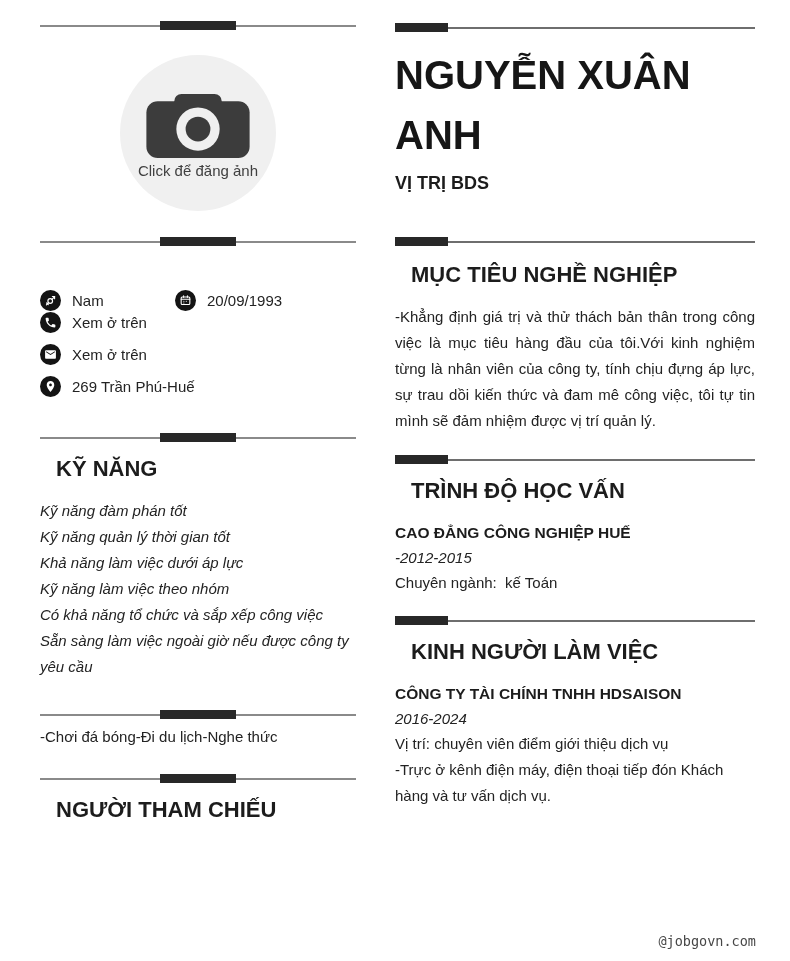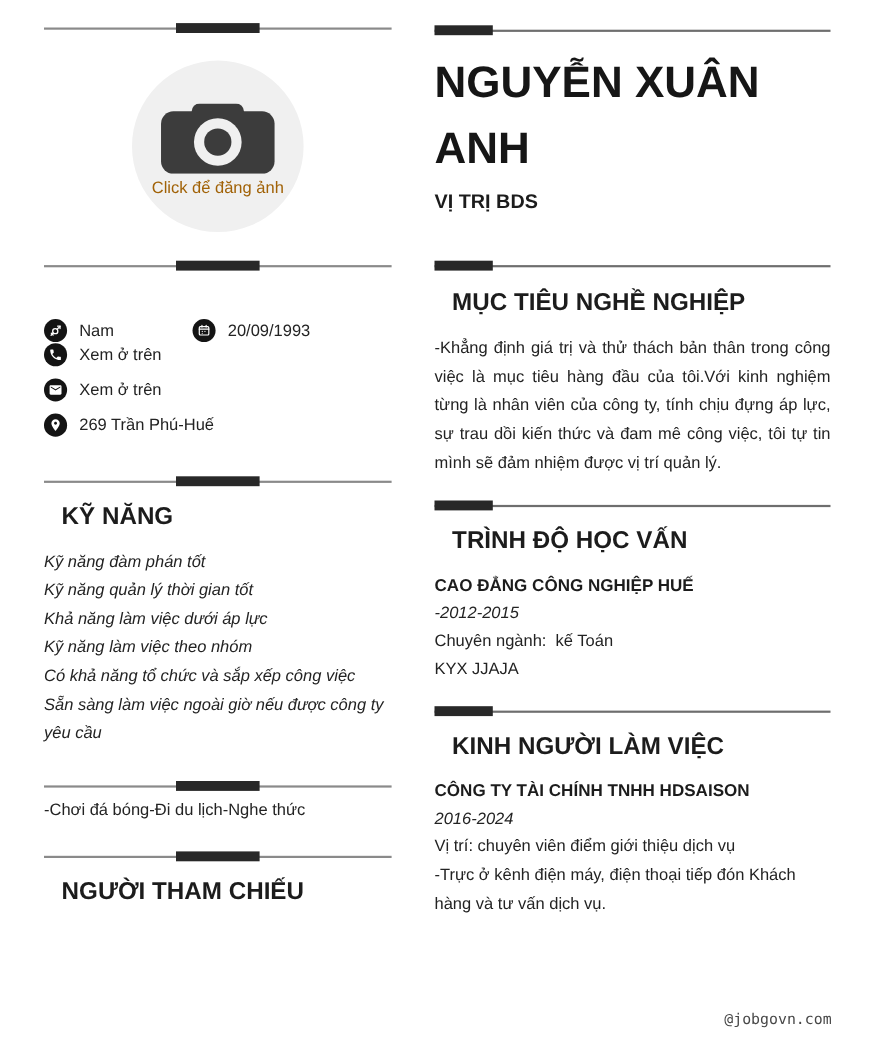--- a/index.html
+++ b/index.html
@@ -21,21 +21,21 @@
   .divider.edge .line { background:#6e6e6e; height:2px; }
 
   
   .divider.l1 { margin-top:21px; }
   .photo { margin-top:25px; display:flex; justify-content:center; cursor:pointer; }
   .photo-circle {
     width:156px; height:156px; border-radius:50%; background:#f0f0f0;
     display:flex; flex-direction:column; align-items:center; justify-content:center;
   }
   .photo-circle svg { display:block; margin-top:6px; }
-  .photo-label { font-size:15px; color:#a16207; margin-top:4px; }
+  .photo-label { font-size:15px; color:#404040; margin-top:4px; }
   .divider.l2 { margin-top:26px; }
   .info { margin-top:28px; }
   .info-row { display:flex; align-items:center; height:32px; }
   .info-pair { display:flex; align-items:center;margin-top:20px; }
   .info-pair.first { width:135px; }
   .badge {
     width:21px; height:21px; border-radius:50%; background:#141414; flex:none;
     display:flex; align-items:center; justify-content:center; margin-right:11px;
   }
   .info-text { font-size:15px; color:#232323; }
@@ -62,21 +62,21 @@
   .sec-edu h2 { margin-top:14px; }
   .block { margin-top:3px; }
   .sub { font-size:15.5px; line-height:25px; font-weight:700; color:#1c1c1c; }
   .period { font-size:15px; line-height:25px; font-style:italic; }
   .bline { font-size:15px; line-height:26px; }
   .prewrap { white-space:pre-wrap; }
   .divider.r4 { margin-top:20px; }
   .sec-exp h2 { margin-top:14px; }
 
   .watermark {
-    position:absolute; right:34px; bottom:26px;
+    position:absolute; right:34px; bottom:12px;
     font-family:"DejaVu Sans Mono","Liberation Mono",monospace;
     font-size:13.5px; color:#474747;
   }
 </style>
 </head>
 <body>
 
 <div class="page">
 
   <div class="col-left">
@@ -215,21 +215,20 @@
         <span class="line"></span>
         <span class="seg"></span>
       </div>
 
     <section class="sec-edu">
       <h2>TRÌNH ĐỘ HỌC VẤN</h2>
       <div class="block">
         <div class="sub">CAO ĐẲNG CÔNG NGHIỆP HUẾ</div>
         <div class="period">-2012-2015</div>
         <div class="bline prewrap">Chuyên ngành:  kế Toán</div>
-        <div class="bline">KYX JJAJA</div>
       </div>
     </section>
 
     <div class="divider edge r4">
         <span class="line"></span>
         <span class="seg"></span>
       </div>
 
     <section class="sec-exp">
       <h2>KINH NGƯỜI LÀM VIỆC</h2>

